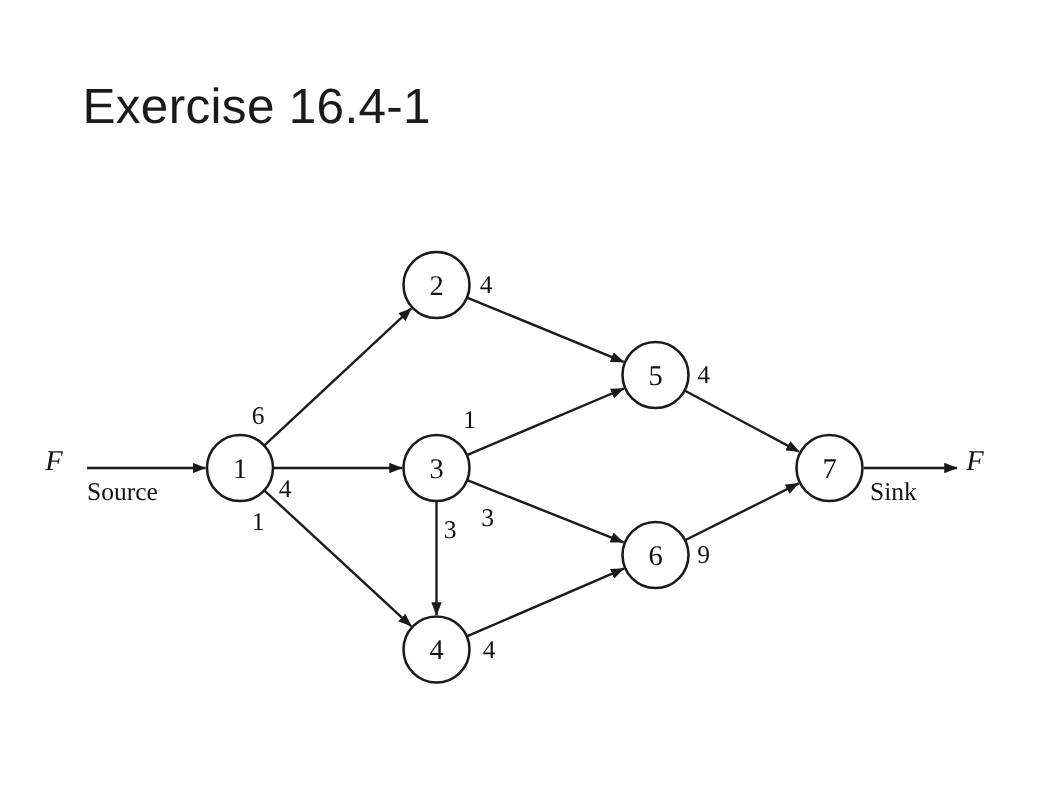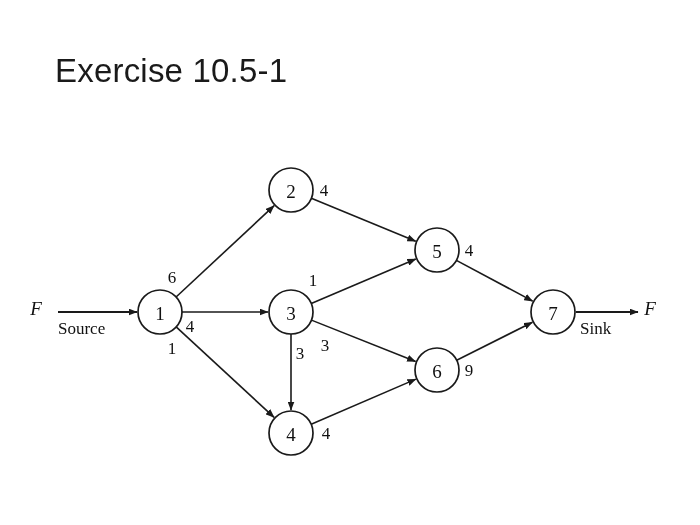--- a/index.html
+++ b/index.html
@@ -84,21 +84,21 @@
     font-size: 19px;
     fill: #111111;
     dominant-baseline: central;
   }
 </style>
 </head>
 <body>
 
 <div id="slide">
 
-  <div id="slide-title">Exercise 10.5-1</div>
+  <div id="slide-title">Exercise 16.4-1</div>
 
   <div id="graph-figure">
     <svg id="graph-svg" viewBox="0 0 700 525">
       <defs>
         <marker id="arrowhead" markerWidth="9" markerHeight="7" refX="8.5" refY="3.5" orient="auto" markerUnits="userSpaceOnUse">
           <polygon points="0 0, 9 3.5, 0 7" fill="#1a1a1a"></polygon>
         </marker>
       </defs>
 
       <g>

